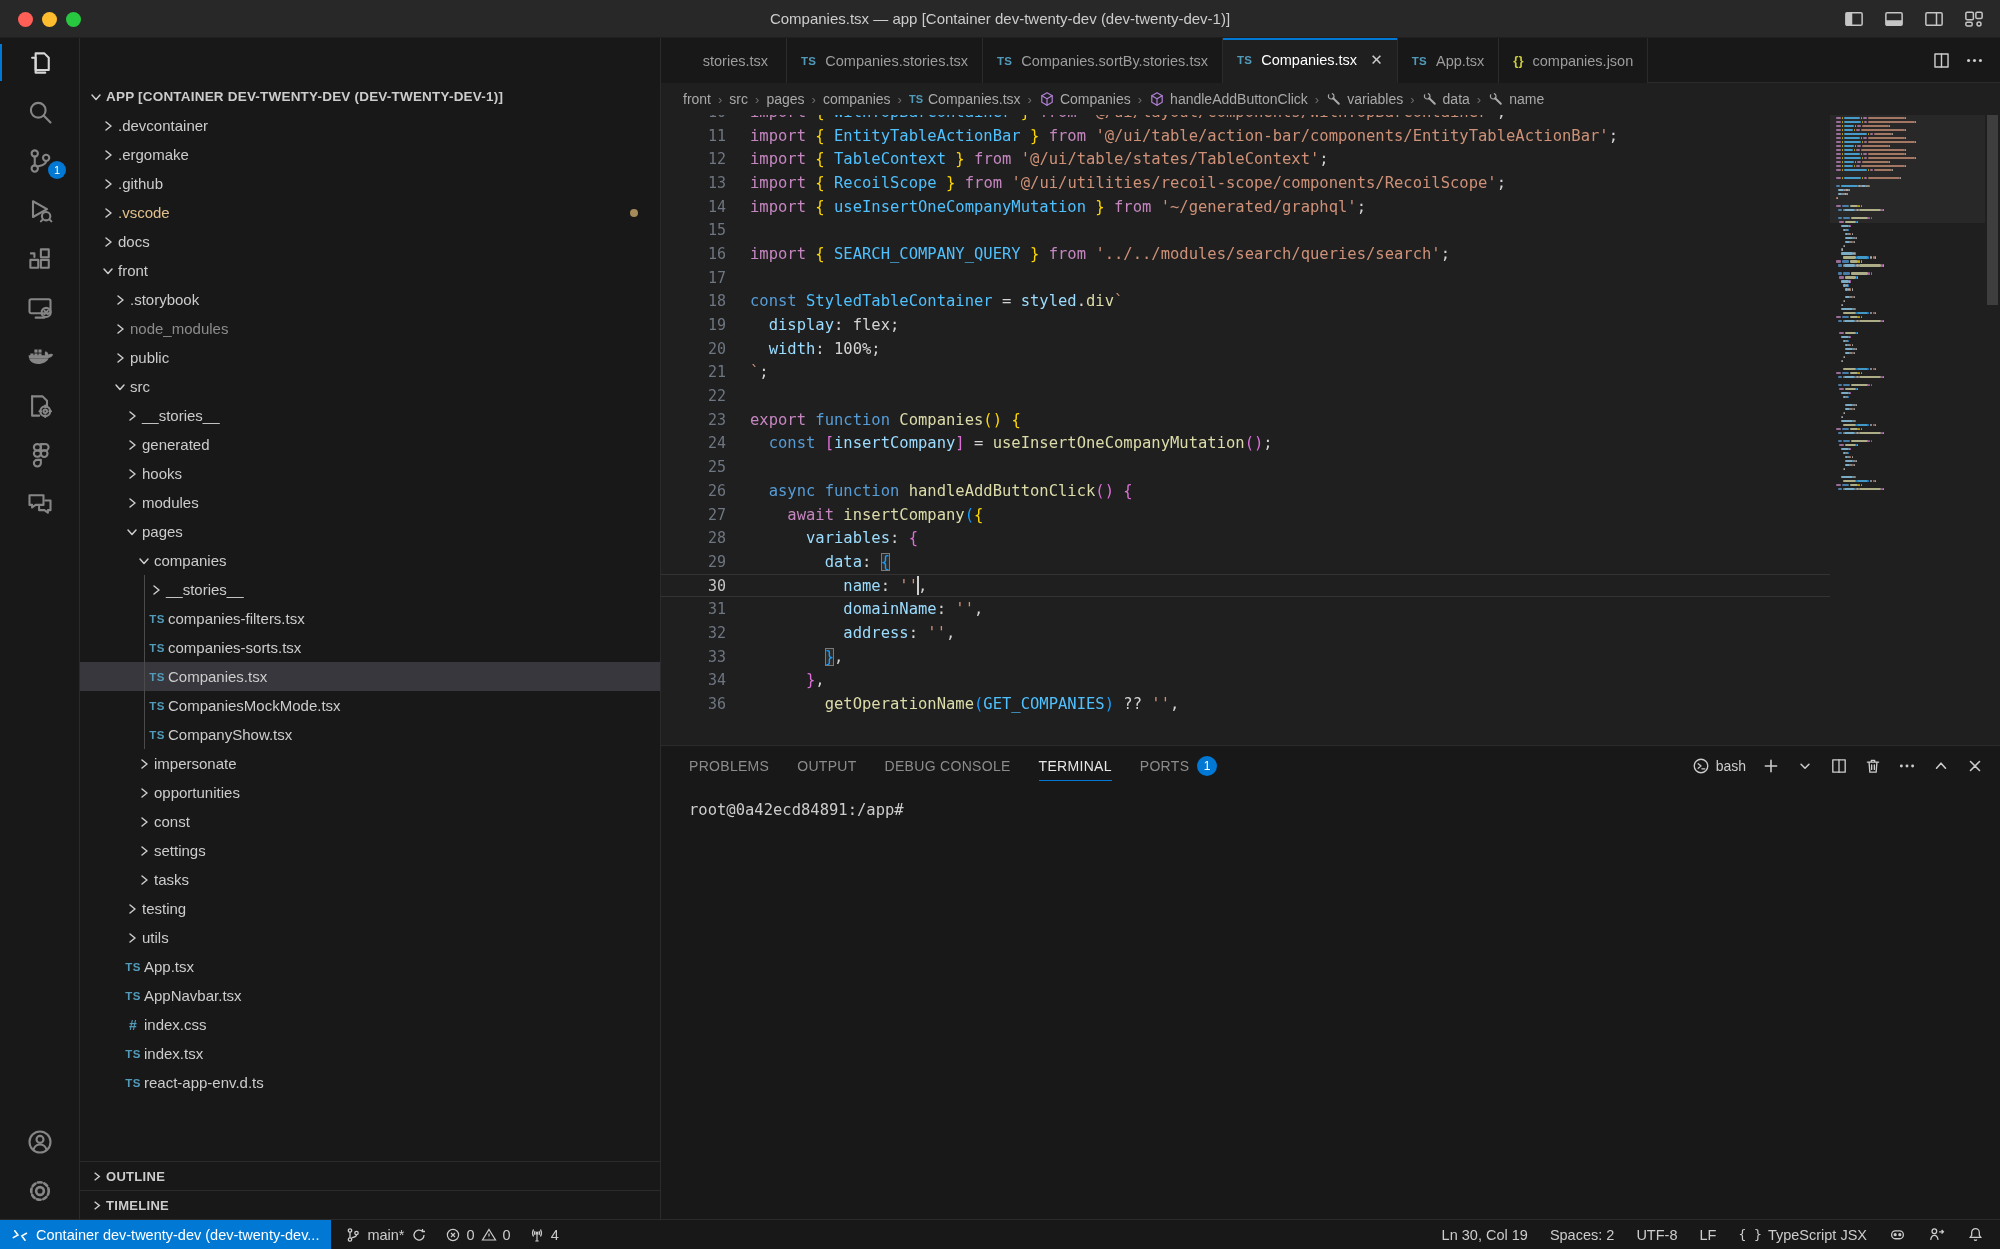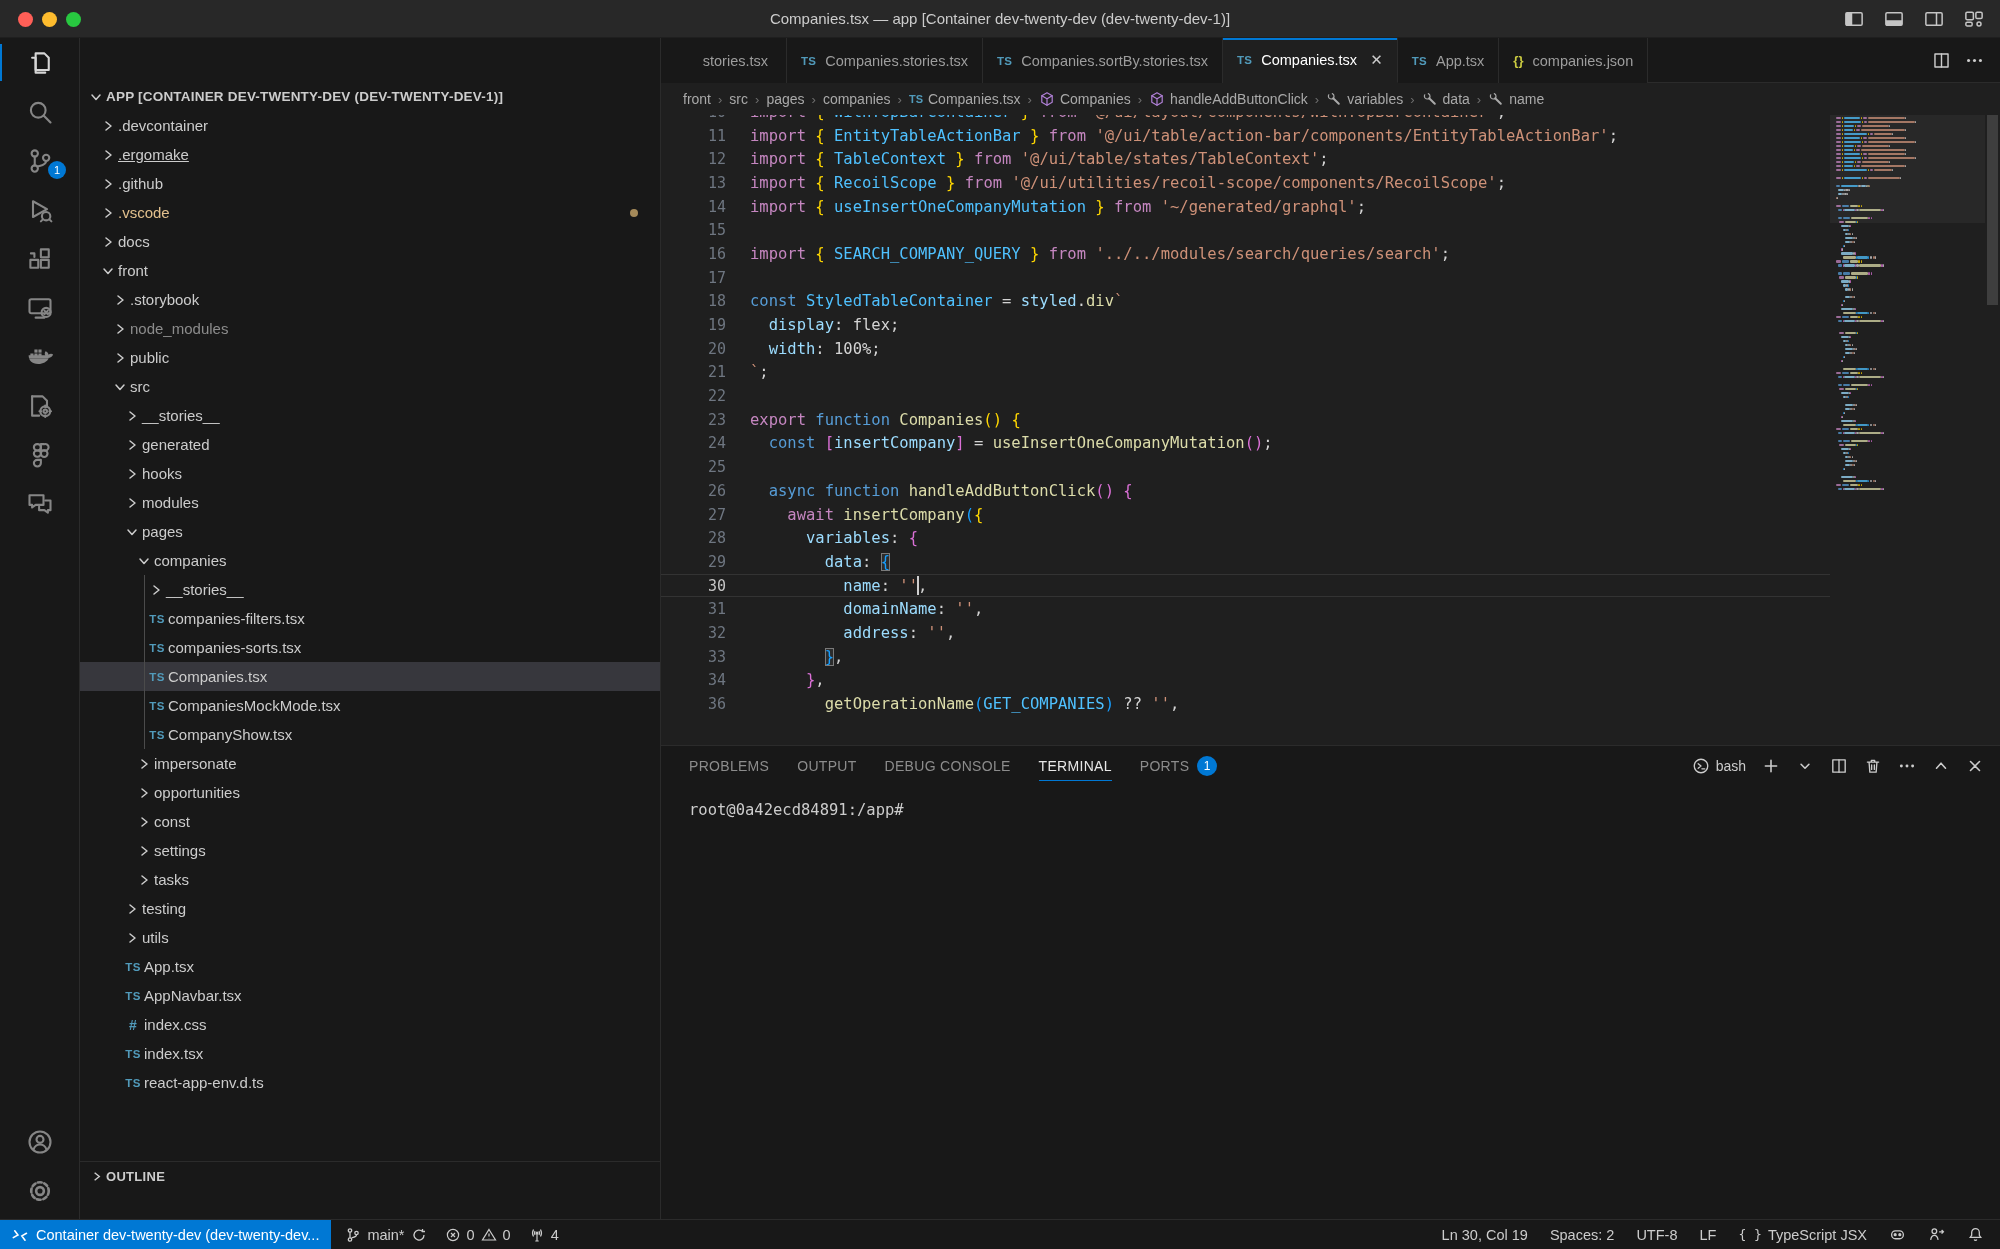--- a/index.html
+++ b/index.html
@@ -294,21 +294,21 @@
         <span class="lbl">APP [CONTAINER DEV-TWENTY-DEV (DEV-TWENTY-DEV-1)]</span>
       </div>
       <div class="trow" style="padding-left: 18px;">
         <span class="chev">
           <svg viewBox="0 0 16 16" fill="none" stroke="currentColor" stroke-width="1.5" stroke-linecap="round" stroke-linejoin="round">
             <path d="M6 4l5 4-5 4"></path>
           </svg>
         </span>
         <span class="lbl">.devcontainer</span>
       </div>
-      <div class="trow" style="padding-left: 18px; text-decoration: underline;">
+      <div class="trow" style="padding-left: 18px;">
         <span class="chev">
           <svg viewBox="0 0 16 16" fill="none" stroke="currentColor" stroke-width="1.5" stroke-linecap="round" stroke-linejoin="round">
             <path d="M6 4l5 4-5 4"></path>
           </svg>
         </span>
         <span class="lbl">.ergomake</span>
       </div>
       <div class="trow" style="padding-left: 18px;">
         <span class="chev">
           <svg viewBox="0 0 16 16" fill="none" stroke="currentColor" stroke-width="1.5" stroke-linecap="round" stroke-linejoin="round">
@@ -533,20 +533,28 @@
         <span class="lbl">react-app-env.d.ts</span>
       </div>
     </div>
   <div class="sb-section" style="bottom:29px">
     <span class="chev">
         <svg viewBox="0 0 16 16" fill="none" stroke="currentColor" stroke-width="1.5">
           <path d="M6 4l5 4-5 4"></path>
         </svg>
       </span>
     <span>OUTLINE</span>
+  </div>
+  <div class="sb-section" style="bottom:0">
+    <span class="chev">
+        <svg viewBox="0 0 16 16" fill="none" stroke="currentColor" stroke-width="1.5">
+          <path d="M6 4l5 4-5 4"></path>
+        </svg>
+      </span>
+    <span>TIMELINE</span>
   </div>
 </div>
 
 <div id="editor-region">
   <div id="tabstrip">
       <div class="tab clipped">
         <span class="tab-label">stories.tsx</span>
       </div>
       <div class="tab">
         <span class="fico ts">TS</span>

